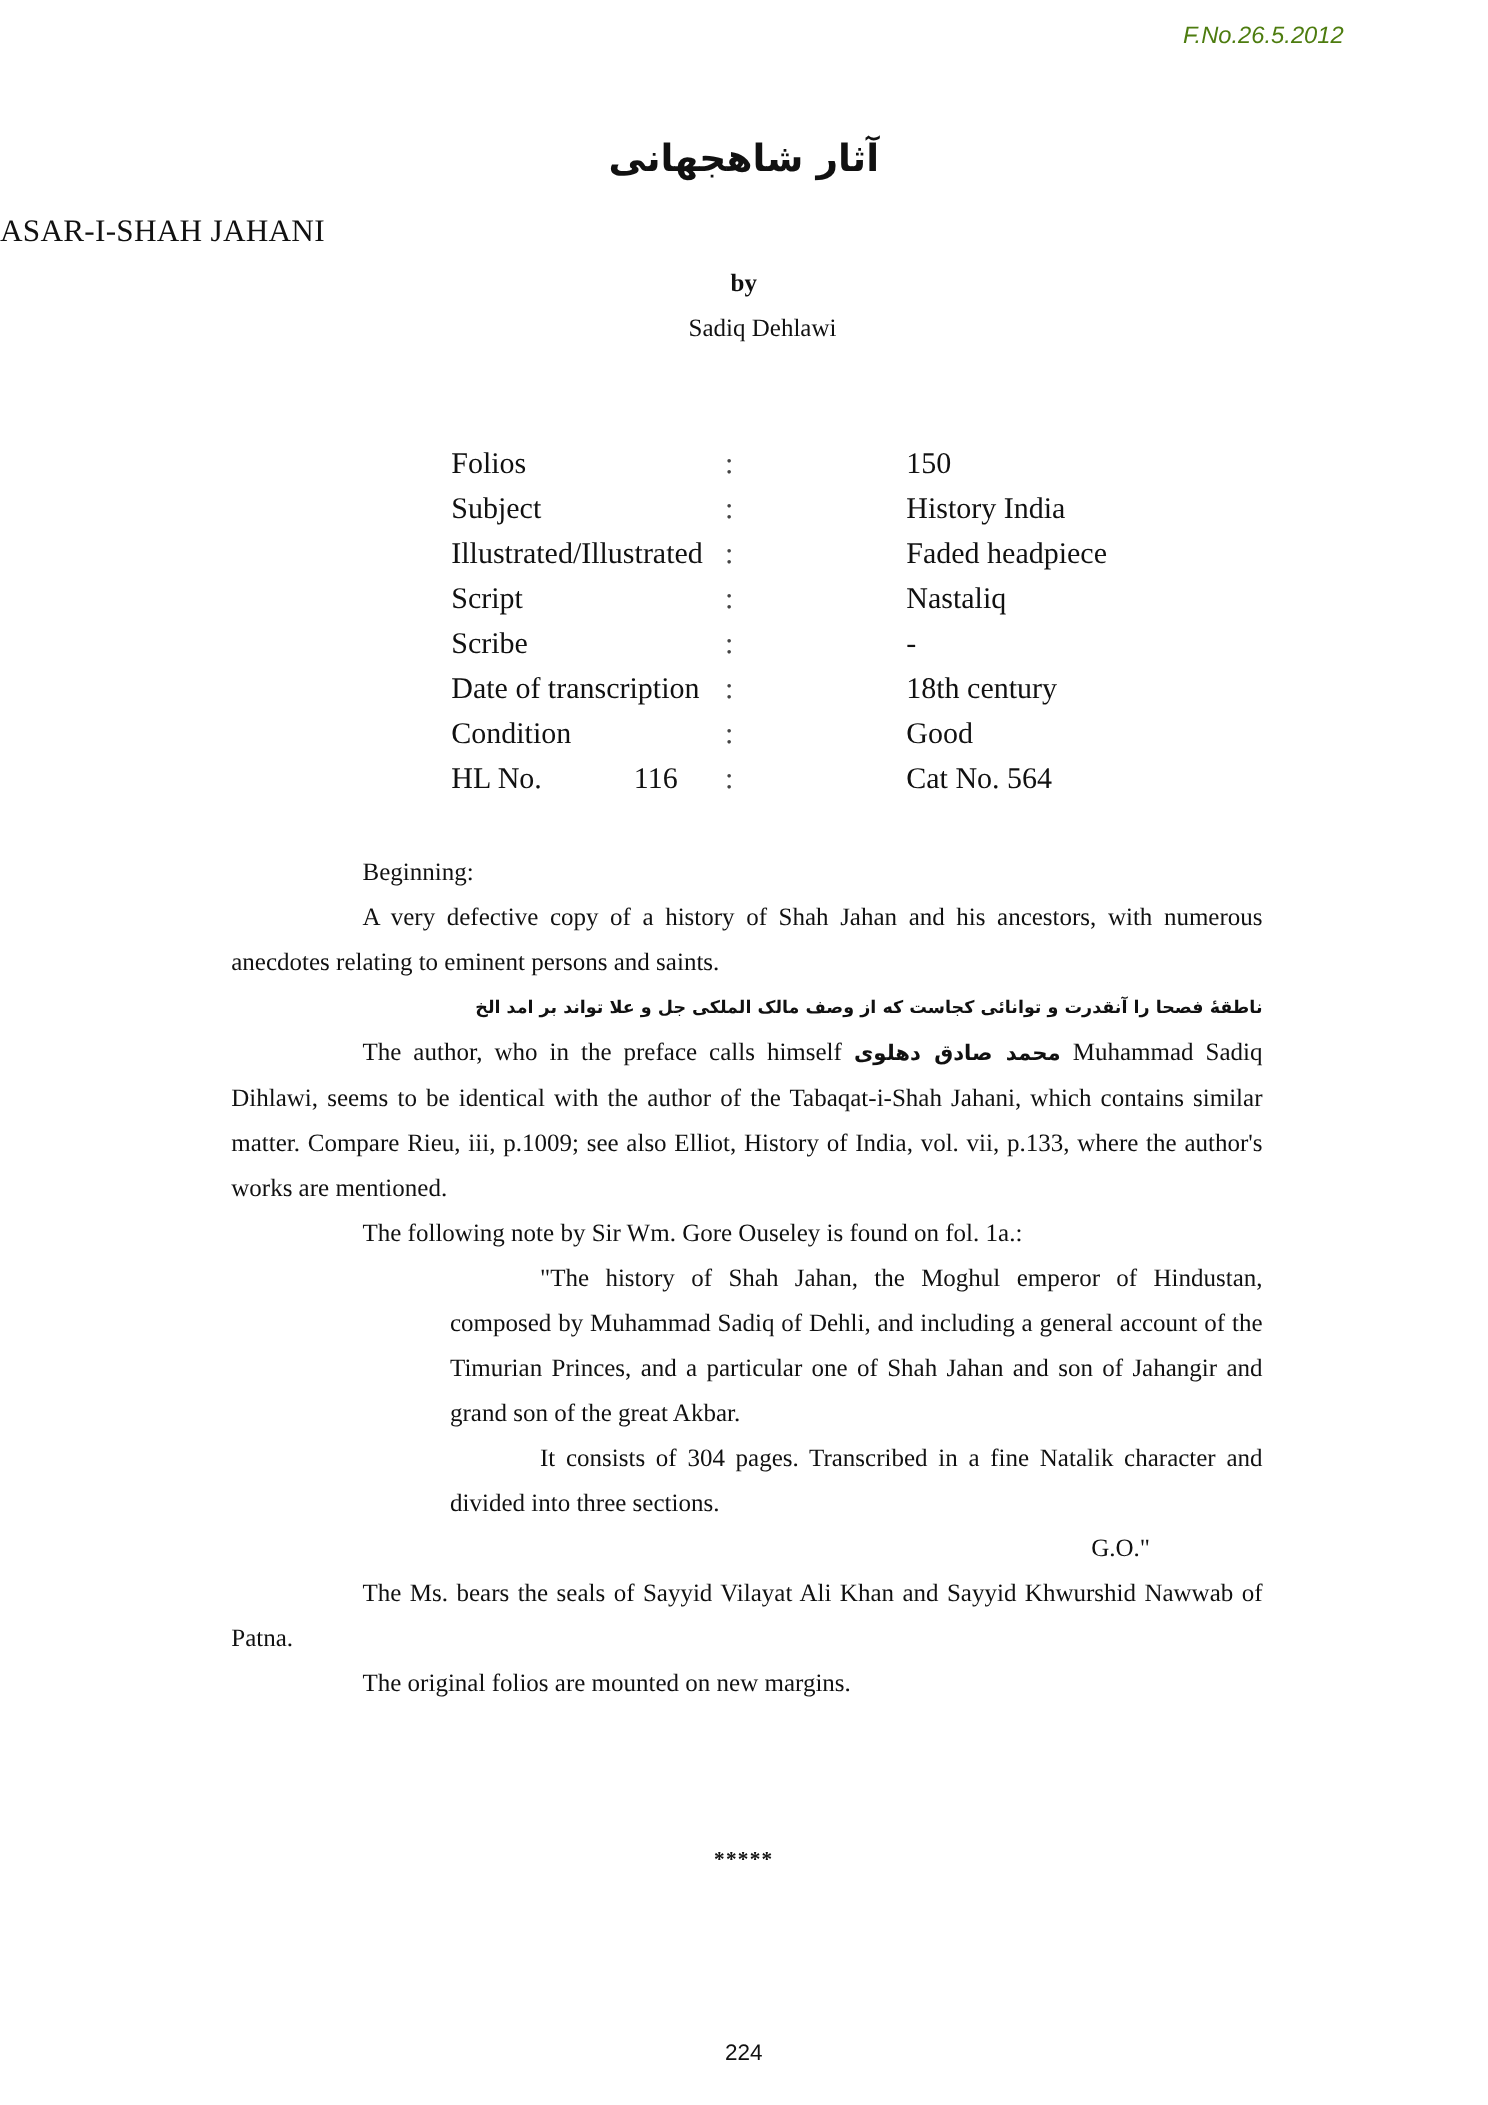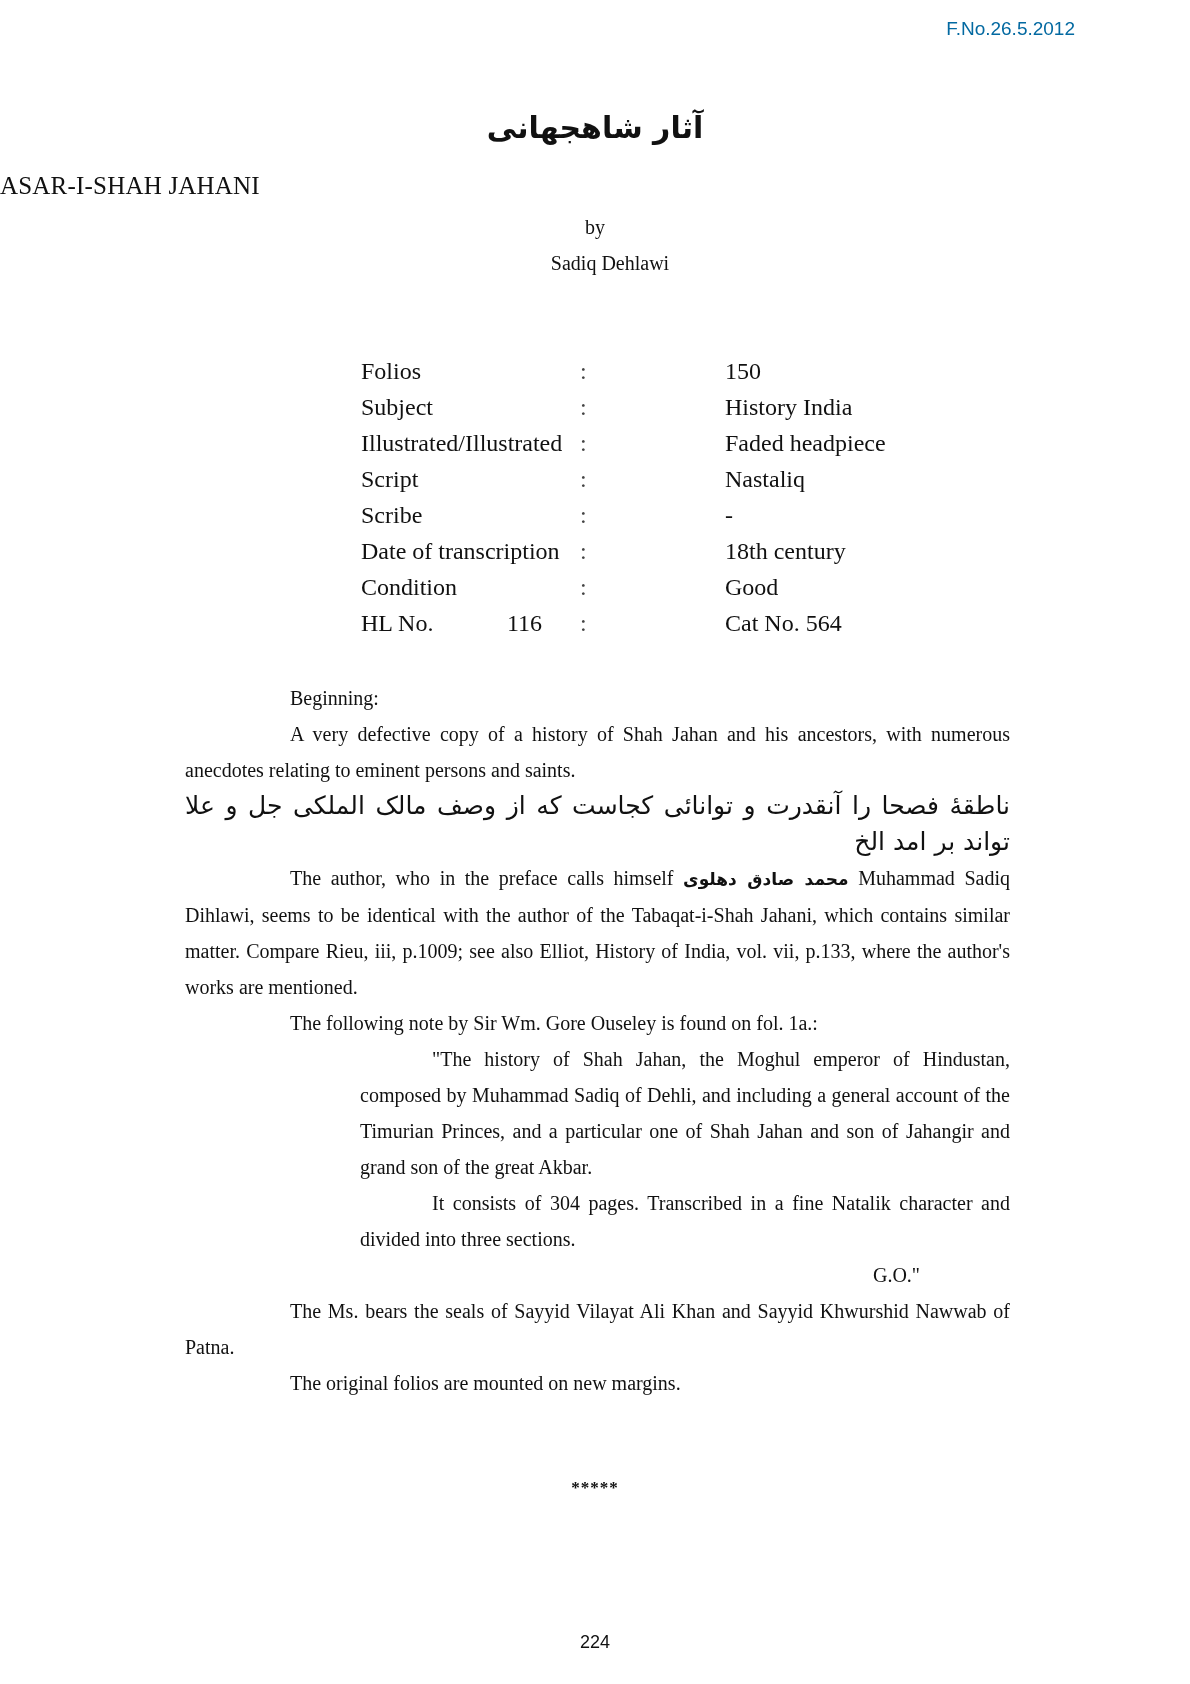--- a/index.html
+++ b/index.html
@@ -1,34 +1,34 @@
 <!DOCTYPE html>
 <html><head>
 <meta charset="utf-8">
 <style>
   html, body { margin: 0; padding: 0; background: #ffffff; }
   body { width: 1190px; height: 1684px; position: relative; overflow: hidden;
          font-family: "Liberation Serif", "DejaVu Serif", serif; color: #111111; }
   .page-ref { position: absolute; top: 18px; right: 115px; font-family: "Liberation Sans", "DejaVu Sans", sans-serif;
-              font-size: 19px; color: #0369a1; }
+              font-size: 19px; color: #4d7c0f; font-style: italic; }
   .persian-title { position: absolute; top: 110px; left: 0; width: 1190px; text-align: center;
                    font-family: "DejaVu Sans", sans-serif; font-size: 30px; font-weight: bold; direction: rtl; }
   .title { position: absolute; top: 172px; left: 0; width: 1190px; text-align: left; font-size: 25px; letter-spacing: 0.2px; }
-  .by { position: absolute; top: 216px; left: 0; width: 1190px; text-align: center; font-size: 20px; }
+  .by { position: absolute; top: 216px; left: 0; width: 1190px; text-align: center; font-size: 20px; font-weight: bold; }
   .author { position: absolute; top: 252px; left: 0; width: 1190px; text-align: center; font-size: 20px; padding-left: 15px; }
   .meta { position: absolute; top: 356px; left: 361px; width: 560px; font-size: 24px; }
   .meta-row { position: relative; height: 36px; line-height: 30px; }
   .meta-label { position: absolute; left: 0; }
   .meta-num { position: absolute; left: 146px; }
   .meta-colon { position: absolute; left: 219px; color: #444; }
   .meta-value { position: absolute; left: 364px; white-space: nowrap; }
   .body { position: absolute; left: 185px; width: 825px; font-size: 20px; line-height: 36px; text-align: justify; }
   .p { margin: 0; }
   .indent { text-indent: 105px; }
-  .arabic { font-family: "DejaVu Sans", sans-serif; font-weight: normal; direction: rtl; text-align: justify; font-size: 25px; line-height: 36px; }
+  .arabic { font-family: "DejaVu Sans", sans-serif; font-weight: bold; direction: rtl; text-align: justify; font-size: 14px; line-height: 36px; }
   .arabic-inline { font-family: "DejaVu Sans", sans-serif; font-weight: bold; font-size: 17px; }
   .quote { margin-left: 175px; }
   .quote .first { text-indent: 72px; }
   .quote .second { text-indent: 72px; }
   .signoff { text-align: right; padding-right: 90px; }
   .stars { position: absolute; top: 1478px; left: 0; width: 1190px; text-align: center; font-size: 17px; font-weight: bold; letter-spacing: 1px; }
   .pagenum { position: absolute; top: 1632px; left: 0; width: 1190px; text-align: center;
              font-family: "Liberation Sans", "DejaVu Sans", sans-serif; font-size: 18px; }
 </style>
 </head>

